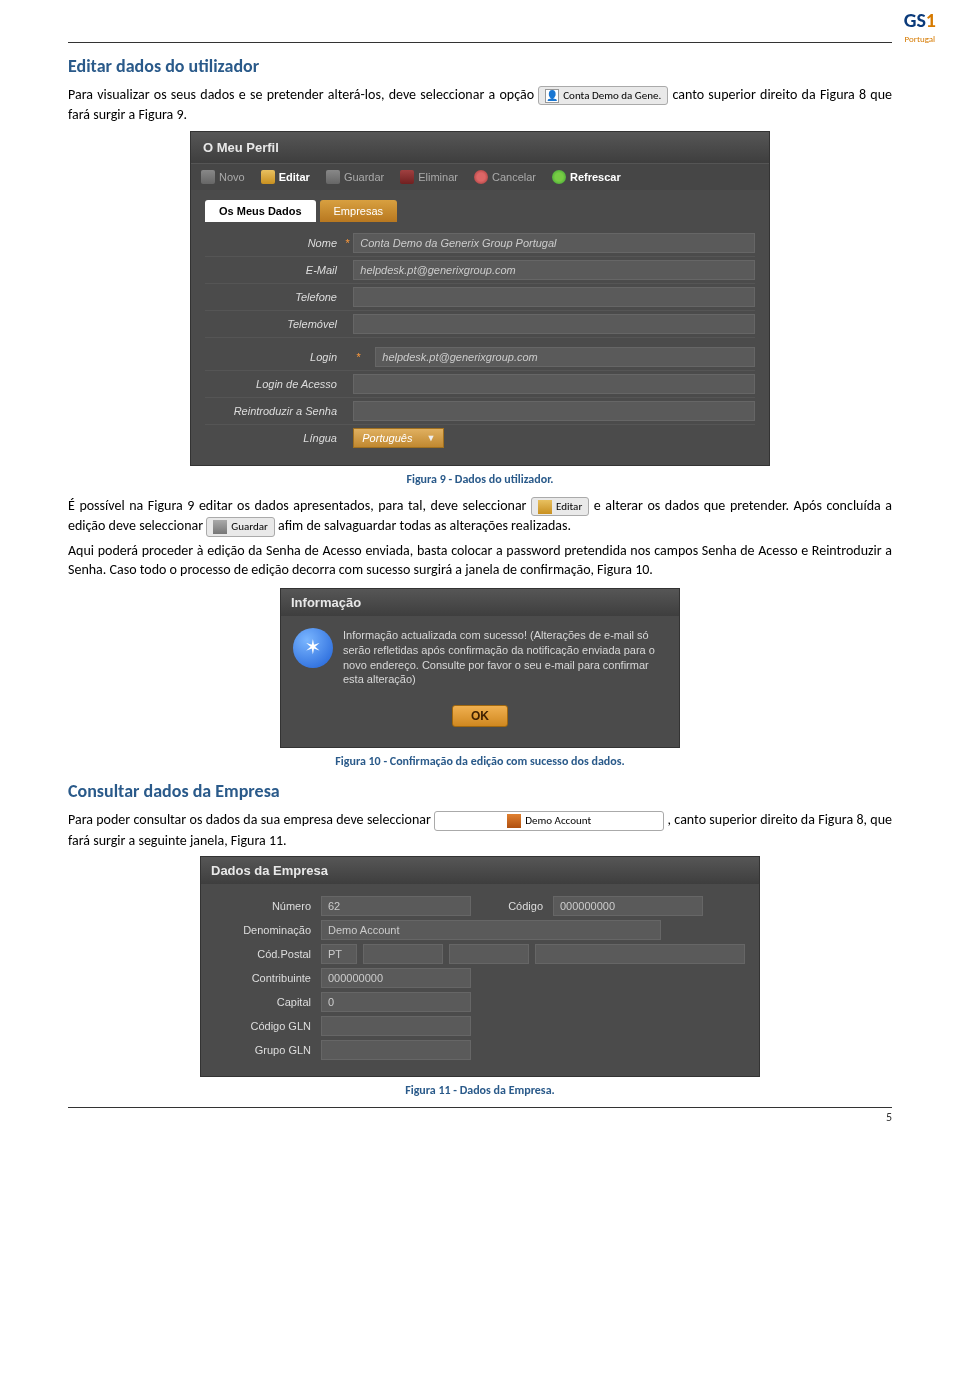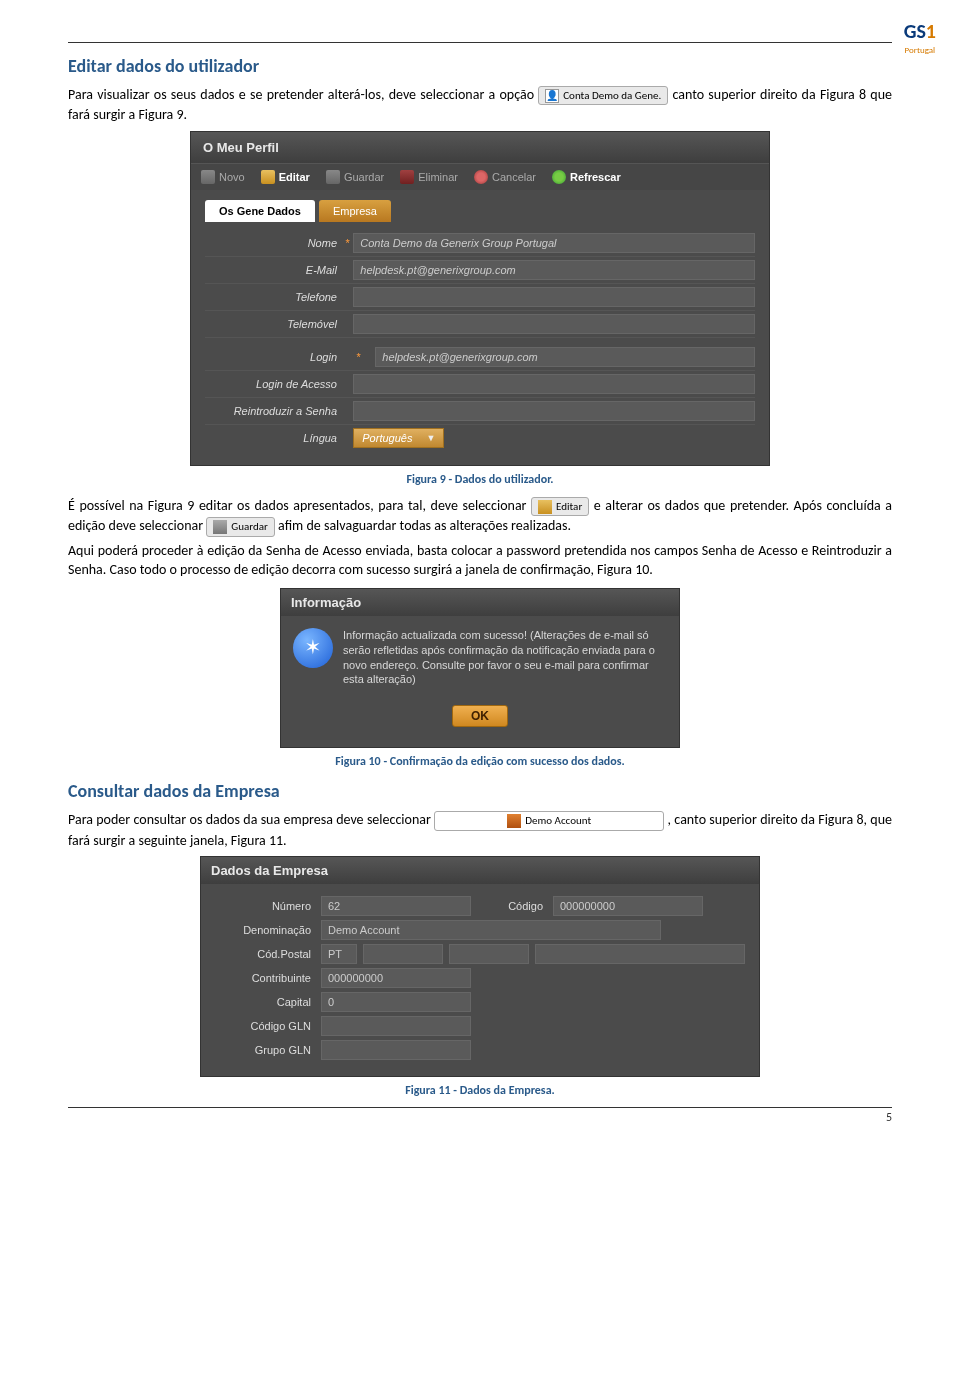--- a/index.html
+++ b/index.html
@@ -8,21 +8,21 @@
     font-size: 14px;
     color: #000;
     background: #fff;
     width: 960px;
     margin: 0 auto;
     padding: 18px 68px 20px 68px;
     position: relative;
   }
   h2 { color: #2a5a8a; font-size: 18px; font-weight: bold; margin: 12px 0 8px 0; }
   p { margin: 4px 0; line-height: 1.4; text-align: justify; }
-  .logo-box { position: absolute; top: 19px; right: 24px; font-size: 11px; color: #333; text-align: center; }
+  .logo-box { position: absolute; top: 8px; right: 24px; font-size: 11px; color: #333; text-align: center; }
   .logo-box .g { font-size: 20px; font-weight: bold; color: #0a3a7a; }
   .logo-box .pt { color: #d67a00; font-size: 9px; }
   .hr-top { border: none; border-top: 1px solid #333; margin: 24px 0 10px 0; }
   .inline-chip {
     display: inline-flex; align-items: center; vertical-align: middle;
     background: #e9e9e9; border: 1px solid #aaa; border-radius: 3px;
     padding: 1px 6px; font-size: 11px; gap: 4px;
   }
   .inline-chip.wide { min-width: 230px; justify-content: center; background: #fff; }
   .mini-icon {
@@ -154,22 +154,22 @@
     <div class="tbtn">
         <span class="ticon cancel"></span>
         <span>Cancelar</span>
       </div>
     <div class="tbtn active">
         <span class="ticon refresh"></span>
         <span>Refrescar</span>
       </div>
   </div>
   <div class="shot-tabs">
-    <div class="shot-tab active">Os Gene Dados</div>
-    <div class="shot-tab alt">Empresa</div>
+    <div class="shot-tab active">Os Meus Dados</div>
+    <div class="shot-tab alt">Empresas</div>
   </div>
   <div class="shot-form">
     <div class="frow">
         <div class="flabel">Nome</div>
         <span class="freq">*</span>
         <div class="finput">Conta Demo da Generix Group Portugal</div>
       </div>
     <div class="frow">
         <div class="flabel">E-Mail</div>
         <span class="freq" style="visibility:hidden">*</span>

